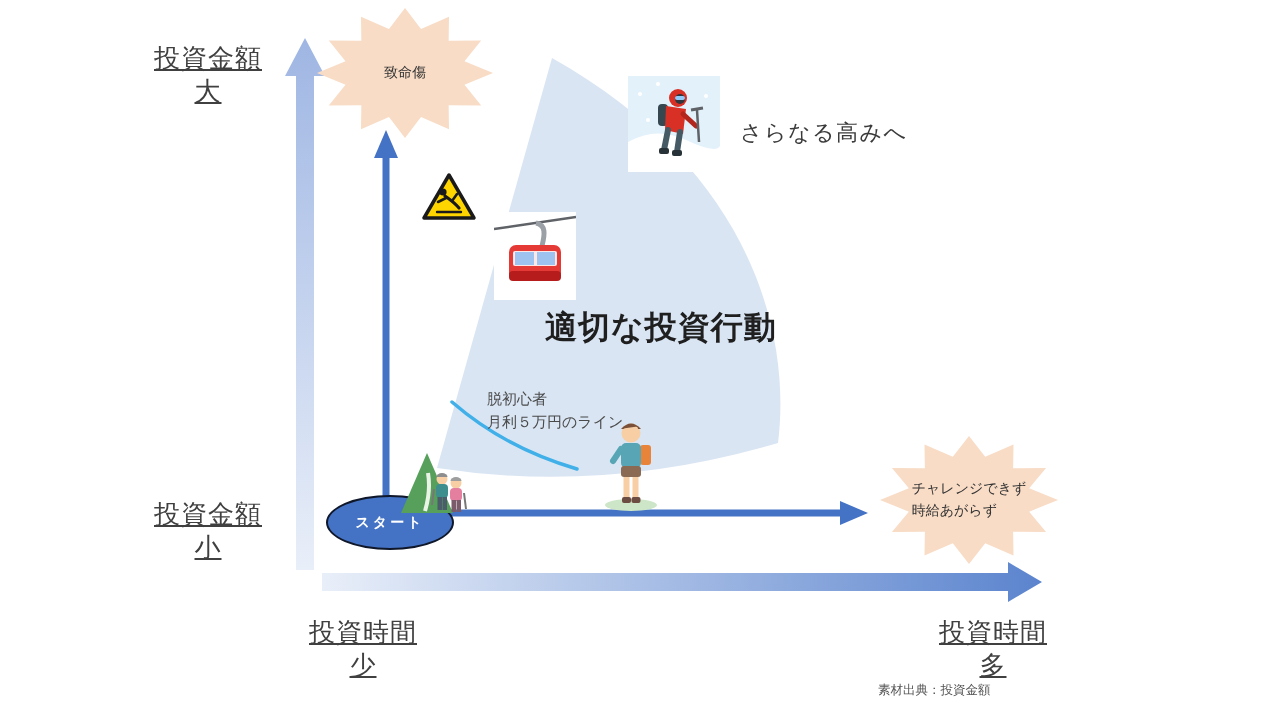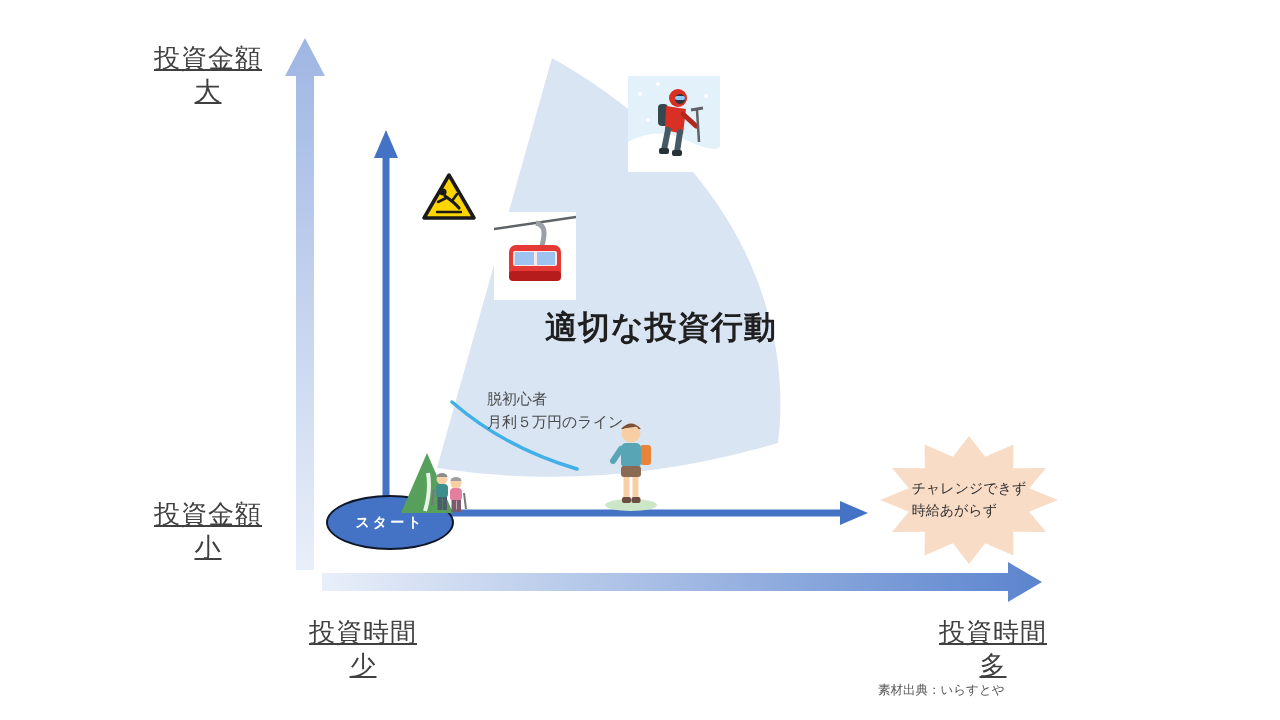--- a/index.html
+++ b/index.html
@@ -65,20 +65,23 @@
     </g>
 
     <g stroke="#4472c4" fill="#4472c4">
       <line x1="396" y1="513" x2="842" y2="513" stroke-width="7"></line>
       <polygon points="840,501 840,525 868,513" stroke="none"></polygon>
     </g>
 
     <path d="M452,402 Q505,448 577,469" fill="none" stroke="#41b0e8" stroke-width="3.5" stroke-linecap="round"></path>
   </svg>
 
+  <div class="abs starburst" style="left:317px; top:8px; width:176px; height:130px;">
+    <span class="burst-text">致命傷</span>
+  </div>
 
   <div class="abs starburst" style="left:880px; top:436px; width:178px; height:128px;">
     <div class="burst-text-left">
       <div>チャレンジできず</div>
       <div>時給あがらず</div>
     </div>
   </div>
 
   <div class="abs axis-label" style="left:148px; top:42px; width:120px;">
     <span>投資金額</span>
@@ -172,23 +175,24 @@
     <rect x="40.5" y="58" width="4.5" height="13" fill="#4b5c6b"></rect>
     <rect x="45.5" y="58" width="4.5" height="13" fill="#4b5c6b"></rect>
     <line x1="67" y1="54" x2="69" y2="70" stroke="#777777" stroke-width="2"></line>
     <circle cx="59" cy="44" r="5.5" fill="#f8cfa4"></circle>
     <path d="M53.5,42 a5.5,4 0 0 1 11,0" fill="#9e9e9e"></path>
     <rect x="53" y="49" width="12" height="13" rx="4" fill="#e57f9f"></rect>
     <rect x="54.5" y="61" width="4.5" height="12" fill="#7a5a6b"></rect>
     <rect x="59.5" y="61" width="4.5" height="12" fill="#7a5a6b"></rect>
   </svg>
 
+  <div class="abs higher-text" style="left:740px; top:118px;">さらなる高みへ</div>
 
   <div class="abs proper-text" style="left:545px; top:306px;">適切な投資行動</div>
 
   <div class="abs beginner-text" style="left:487px; top:387px;">
     <div>脱初心者</div>
     <div>月利５万円のライン</div>
   </div>
 
-  <div class="abs credit-text" style="left:878px; top:682px;">素材出典：いらすとや</div>
+  <div class="abs credit-text" style="left:878px; top:682px;">素材出典：投資金額</div>
 
 </div>
 
 </body></html>

